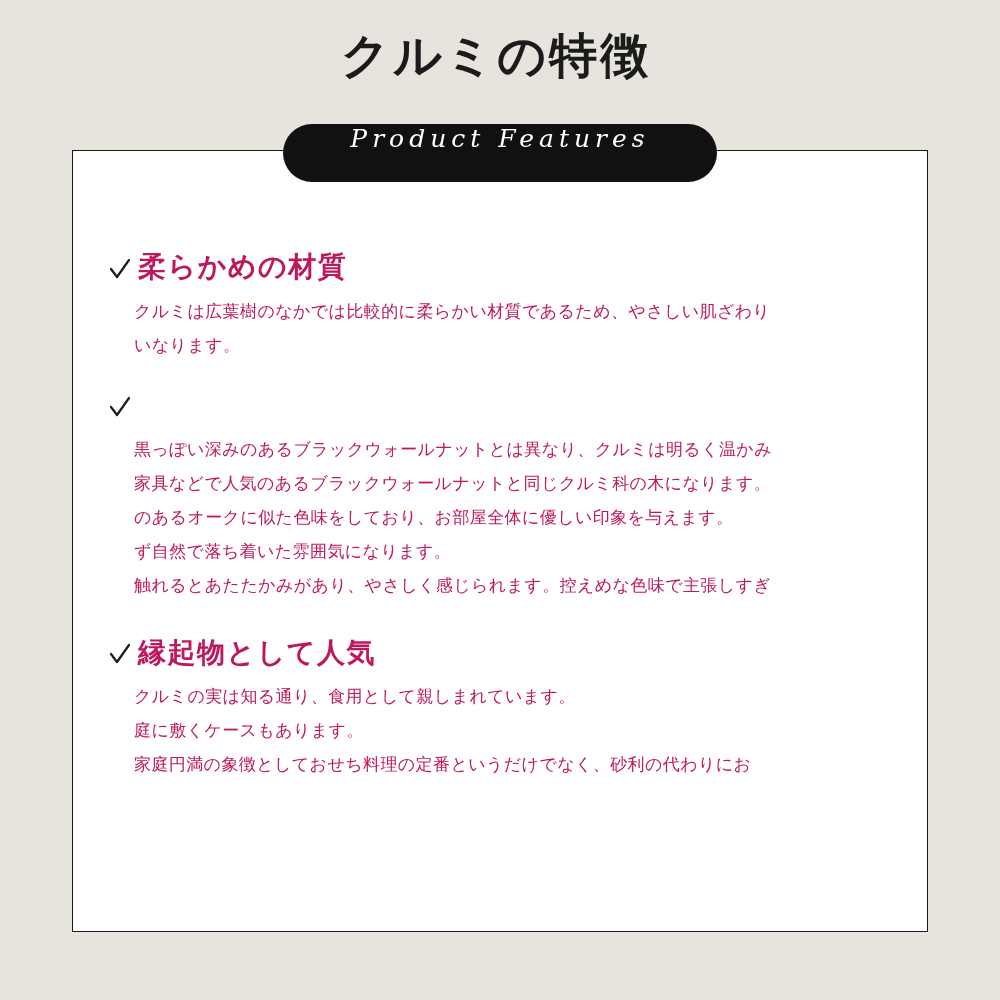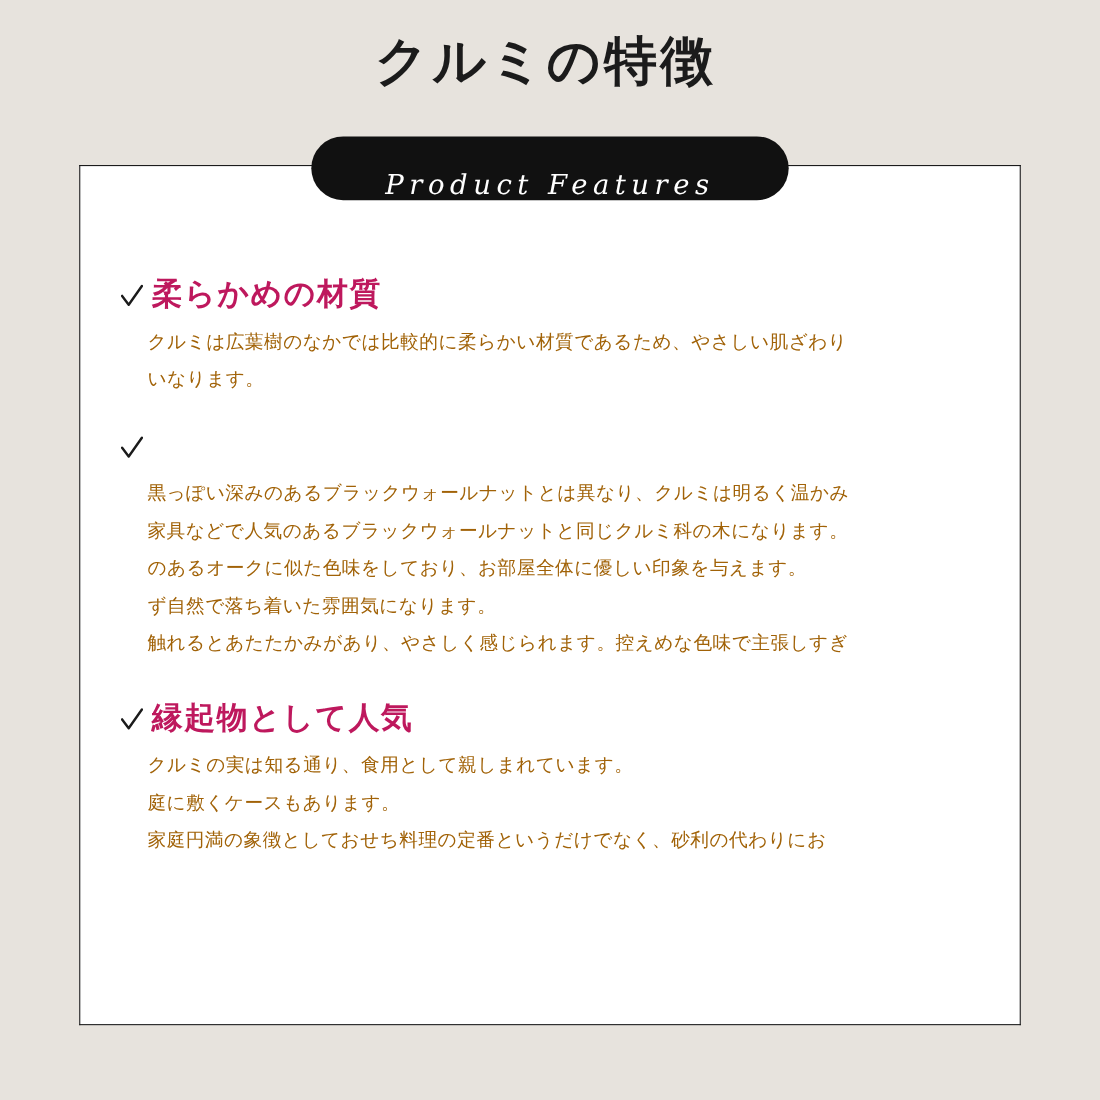--- a/index.html
+++ b/index.html
@@ -80,21 +80,21 @@
   
   .ribbon {
     position: absolute;
     left: 283px;
     top: 124px;
     width: 434px;
     height: 58px;
     background: #111111;
     border-radius: 29px;
     display: flex;
-    align-items: flex-end;
+    align-items: flex-start;
     justify-content: center;
   }
   .ribbon-text {
     color: #ffffff;
     font-family: "DejaVu Serif", "Liberation Serif", serif;
     font-style: italic;
     font-size: 25px;
     letter-spacing: 5px;
   }
 
@@ -129,21 +129,21 @@
     color: #be185d;
     letter-spacing: 1.5px;
     line-height: 1.2;
     font-family: "DejaVu Sans", "Liberation Sans", sans-serif;
   }
   .feature-body {
     margin-top: 10px;
     margin-left: 24px;
     font-size: 17px;
     line-height: 2.0;
-    color: #a16207;
+    color: #be185d;
     letter-spacing: 0.4px;
     font-family: "DejaVu Sans", "Liberation Sans", sans-serif;
   }
   .feature-body p {
     margin: 0;
   }
 </style>
 </head>
 <body>
 

